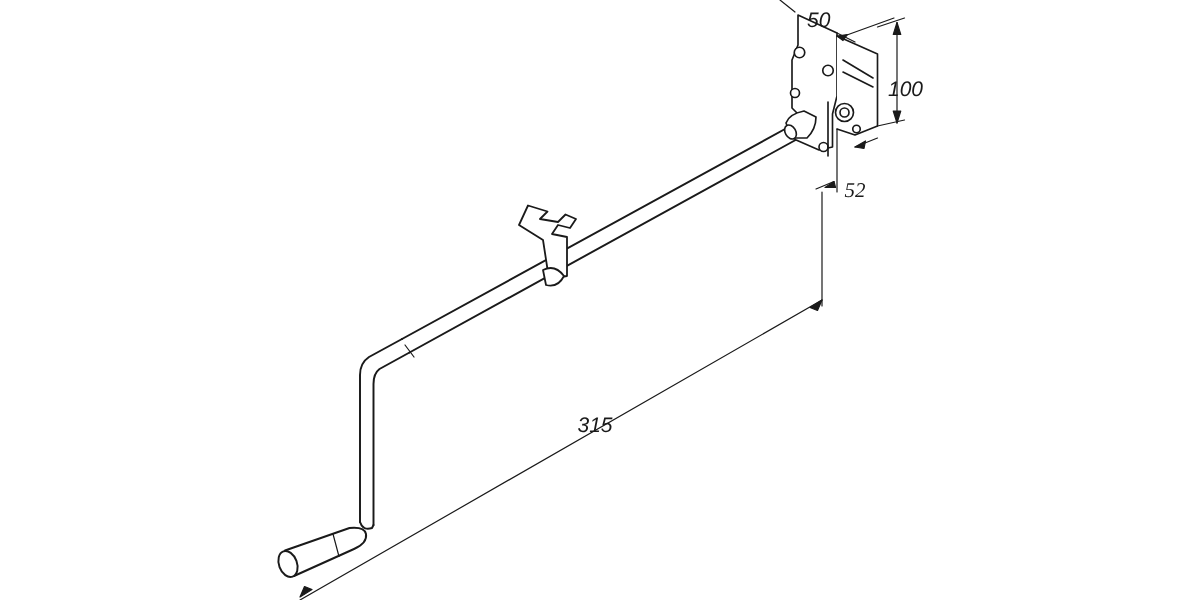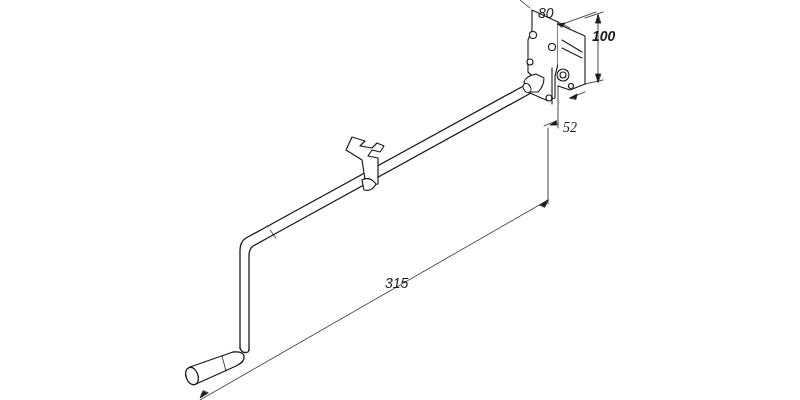--- a/index.html
+++ b/index.html
@@ -79,16 +79,16 @@
     <g stroke-width="0.8">
       <line x1="558" y1="86" x2="558" y2="128"></line>
       <line x1="544" y1="126" x2="556" y2="121"></line>
       <line x1="585" y1="92" x2="570" y2="98"></line>
       <path d="M556 121 l-6 4 l7 0 z" fill="#1a1a1a"></path>
       <path d="M570 98 l7 -4 l-1 5 z" fill="#1a1a1a"></path>
     </g>
   </svg>
 
   <span class="dim-label" style="left:385px; top:276px;">315</span>
-  <span class="dim-label" style="left:538px; top:6px;">80</span>
-  <span class="dim-label" style="left:592px; top:29px;font-weight:bold;">100</span>
+  <span class="dim-label" style="left:538px; top:6px;">50</span>
+  <span class="dim-label" style="left:592px; top:52px;">100</span>
   <span class="dim-label" style="left:563px; top:121px;font-family:Liberation Serif, serif;">52</span>
 </div>
 
 </body></html>

